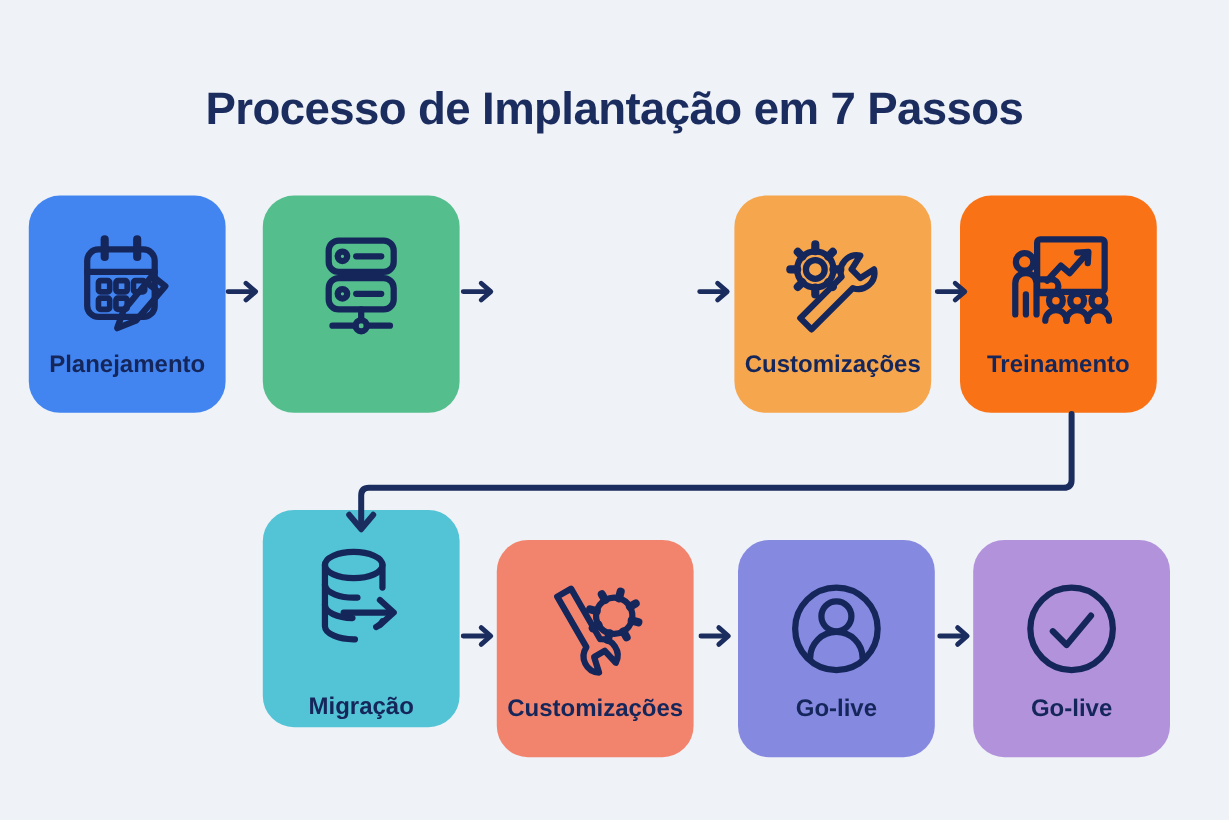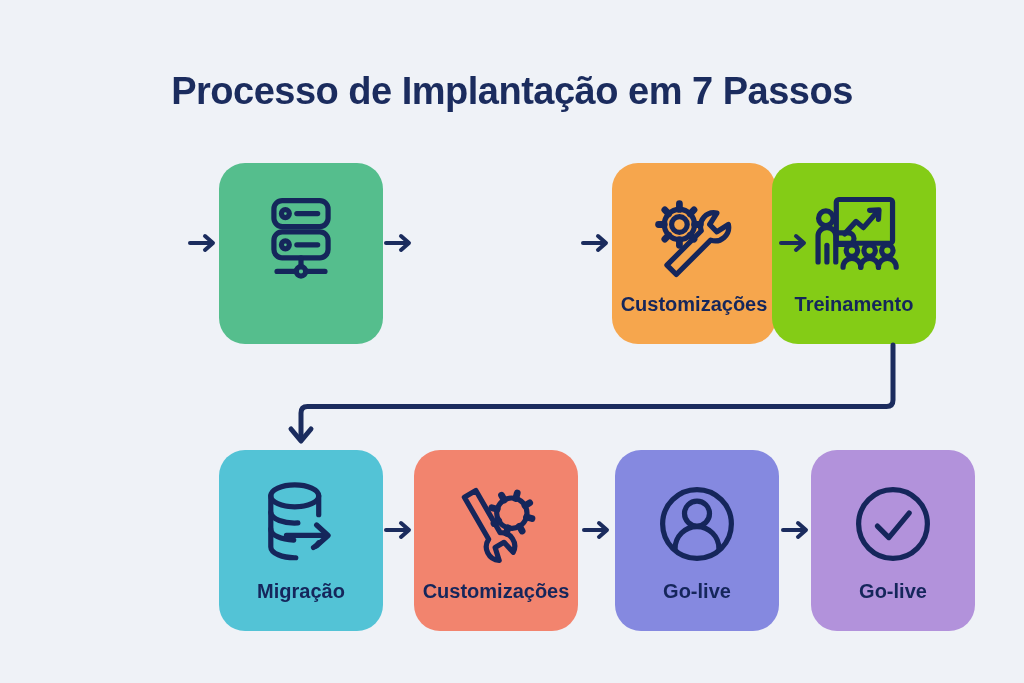--- a/index.html
+++ b/index.html
@@ -36,20 +36,40 @@
   .connector{position:absolute;inset:0;pointer-events:none;}
   svg.step-ic{stroke:#15265B;fill:none;stroke-linecap:round;stroke-linejoin:round;}
 </style>
 </head>
 <body>
 
 <div class="stage">
 
   <h1 class="title">Processo de Implantação em 7 Passos</h1>
 
+  <div class="card" style="left: 24px; top: 163px; background-color: rgb(66, 133, 241);">
+    <div class="icon">
+      <svg class="step-ic" width="100" height="100" viewBox="0 0 96 96" stroke-width="5">
+        <rect x="16" y="20" width="54" height="54" rx="9"></rect>
+        <line x1="16" y1="38" x2="70" y2="38"></line>
+        <line x1="30" y1="12" x2="30" y2="26" stroke-width="6.5"></line>
+        <line x1="56" y1="12" x2="56" y2="26" stroke-width="6.5"></line>
+        <g stroke-width="4.5">
+          <rect x="25" y="45" width="9" height="9" rx="1.5"></rect>
+          <rect x="39" y="45" width="9" height="9" rx="1.5"></rect>
+          <rect x="53" y="45" width="9" height="9" rx="1.5"></rect>
+          <rect x="25" y="59" width="9" height="9" rx="1.5"></rect>
+          <rect x="39" y="59" width="9" height="9" rx="1.5"></rect>
+        </g>
+        <path d="M40 83 L45 69 L68 41 L78.5 49.5 L55 77 Z"></path>
+        <path d="M63.5 46.5 L73 54"></path>
+      </svg>
+    </div>
+    <div class="label">Planejamento</div>
+  </div>
 
   <div class="card" style="left: 219px; top: 163px; background-color: rgb(85, 190, 141);">
     <div class="icon">
       <svg class="step-ic" width="100" height="100" viewBox="0 0 96 96" stroke-width="5">
         <rect x="22" y="13" width="52" height="25" rx="8"></rect>
         <circle cx="33" cy="25.5" r="3.8"></circle>
         <line x1="44" y1="25.5" x2="64" y2="25.5"></line>
         <rect x="22" y="43" width="52" height="25" rx="8"></rect>
         <circle cx="33" cy="55.5" r="3.8"></circle>
         <line x1="44" y1="55.5" x2="64" y2="55.5"></line>
@@ -76,42 +96,42 @@
           <line x1="23.7" y1="25.7" x2="20" y2="22"></line>
           <line x1="44.3" y1="46.3" x2="48" y2="50"></line>
           <line x1="23.7" y1="46.3" x2="20" y2="50"></line>
         </g>
         <path d="M31 84 l-9 -9 33 -33 a13 13 0 0 1 15 -17 l-7 11 7 7 11 -7 a13 13 0 0 1 -17 15 l-33 33 z"></path>
       </svg>
     </div>
     <div class="label">Customizações</div>
   </div>
 
-  <div class="card" style="left: 772px; top: 163px; background-color: #84cc16;">
+  <div class="card" style="left: 800px; top: 163px; background-color: #f97316;">
     <div class="icon">
       <svg class="step-ic" width="100" height="100" viewBox="0 0 96 96" stroke-width="5">
         <rect x="31" y="12" width="54" height="42" rx="2.5"></rect>
         <path d="M39 45 L50 33 L57 39 L71 23"></path>
         <path d="M63 22.5 L72 22 L71.5 31"></path>
         <circle cx="21" cy="30" r="7"></circle>
         <path d="M13.5 72 V47 a8 8 0 0 1 8 -8 h1 a8 8 0 0 1 8 8 v25"></path>
         <path d="M22 72 V56"></path>
         <path d="M30.5 44 h12 a5.5 5.5 0 0 1 0 11 h-10"></path>
         <circle cx="46" cy="61" r="5.5"></circle>
         <circle cx="63" cy="61" r="5.5"></circle>
         <circle cx="80" cy="61" r="5.5"></circle>
         <path d="M37.5 77 a8.5 8.5 0 0 1 17 0"></path>
         <path d="M54.5 77 a8.5 8.5 0 0 1 17 0"></path>
         <path d="M71.5 77 a8.5 8.5 0 0 1 17 0"></path>
       </svg>
     </div>
     <div class="label">Treinamento</div>
   </div>
 
-  <div class="card" style="left: 219px; top: 450px; background-color: rgb(83, 195, 214);">
+  <div class="card" style="left: 219px; top: 425px; background-color: rgb(83, 195, 214); gap: 23px;">
     <div class="icon">
       <svg class="step-ic" width="100" height="100" viewBox="0 0 96 96" stroke-width="5">
         <ellipse cx="42" cy="21" rx="23" ry="10.5"></ellipse>
         <path d="M19 21 V70 a23 10.5 0 0 0 24 10.4"></path>
         <path d="M65 21 V39"></path>
         <path d="M19 37 a23 10.5 0 0 0 26 10"></path>
         <path d="M19 53 a23 10.5 0 0 0 22 10.4"></path>
         <path d="M65 66 a23 10.5 0 0 1 -5 4.5"></path>
         <line x1="34" y1="59" x2="72" y2="59"></line>
         <polyline points="63,49 74,59 63,69"></polyline>

